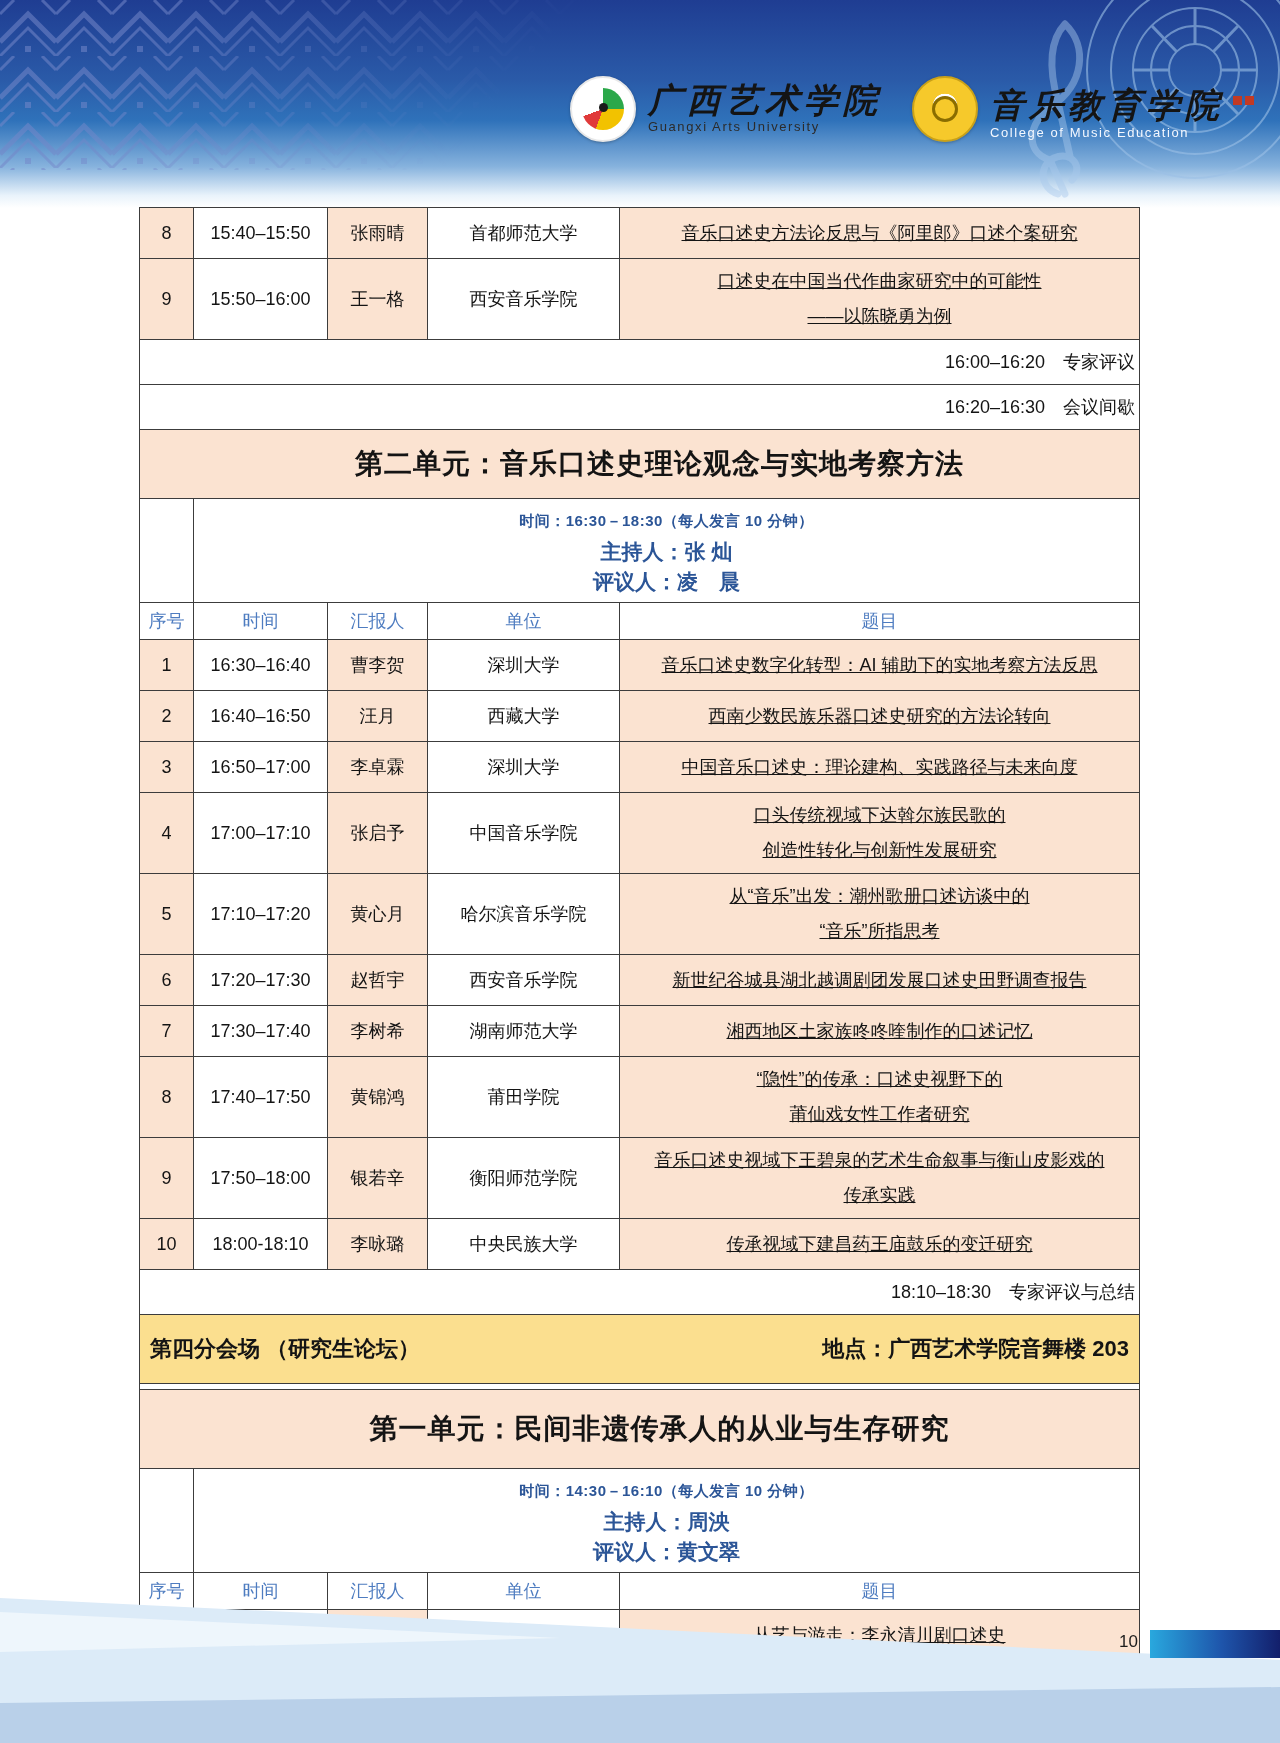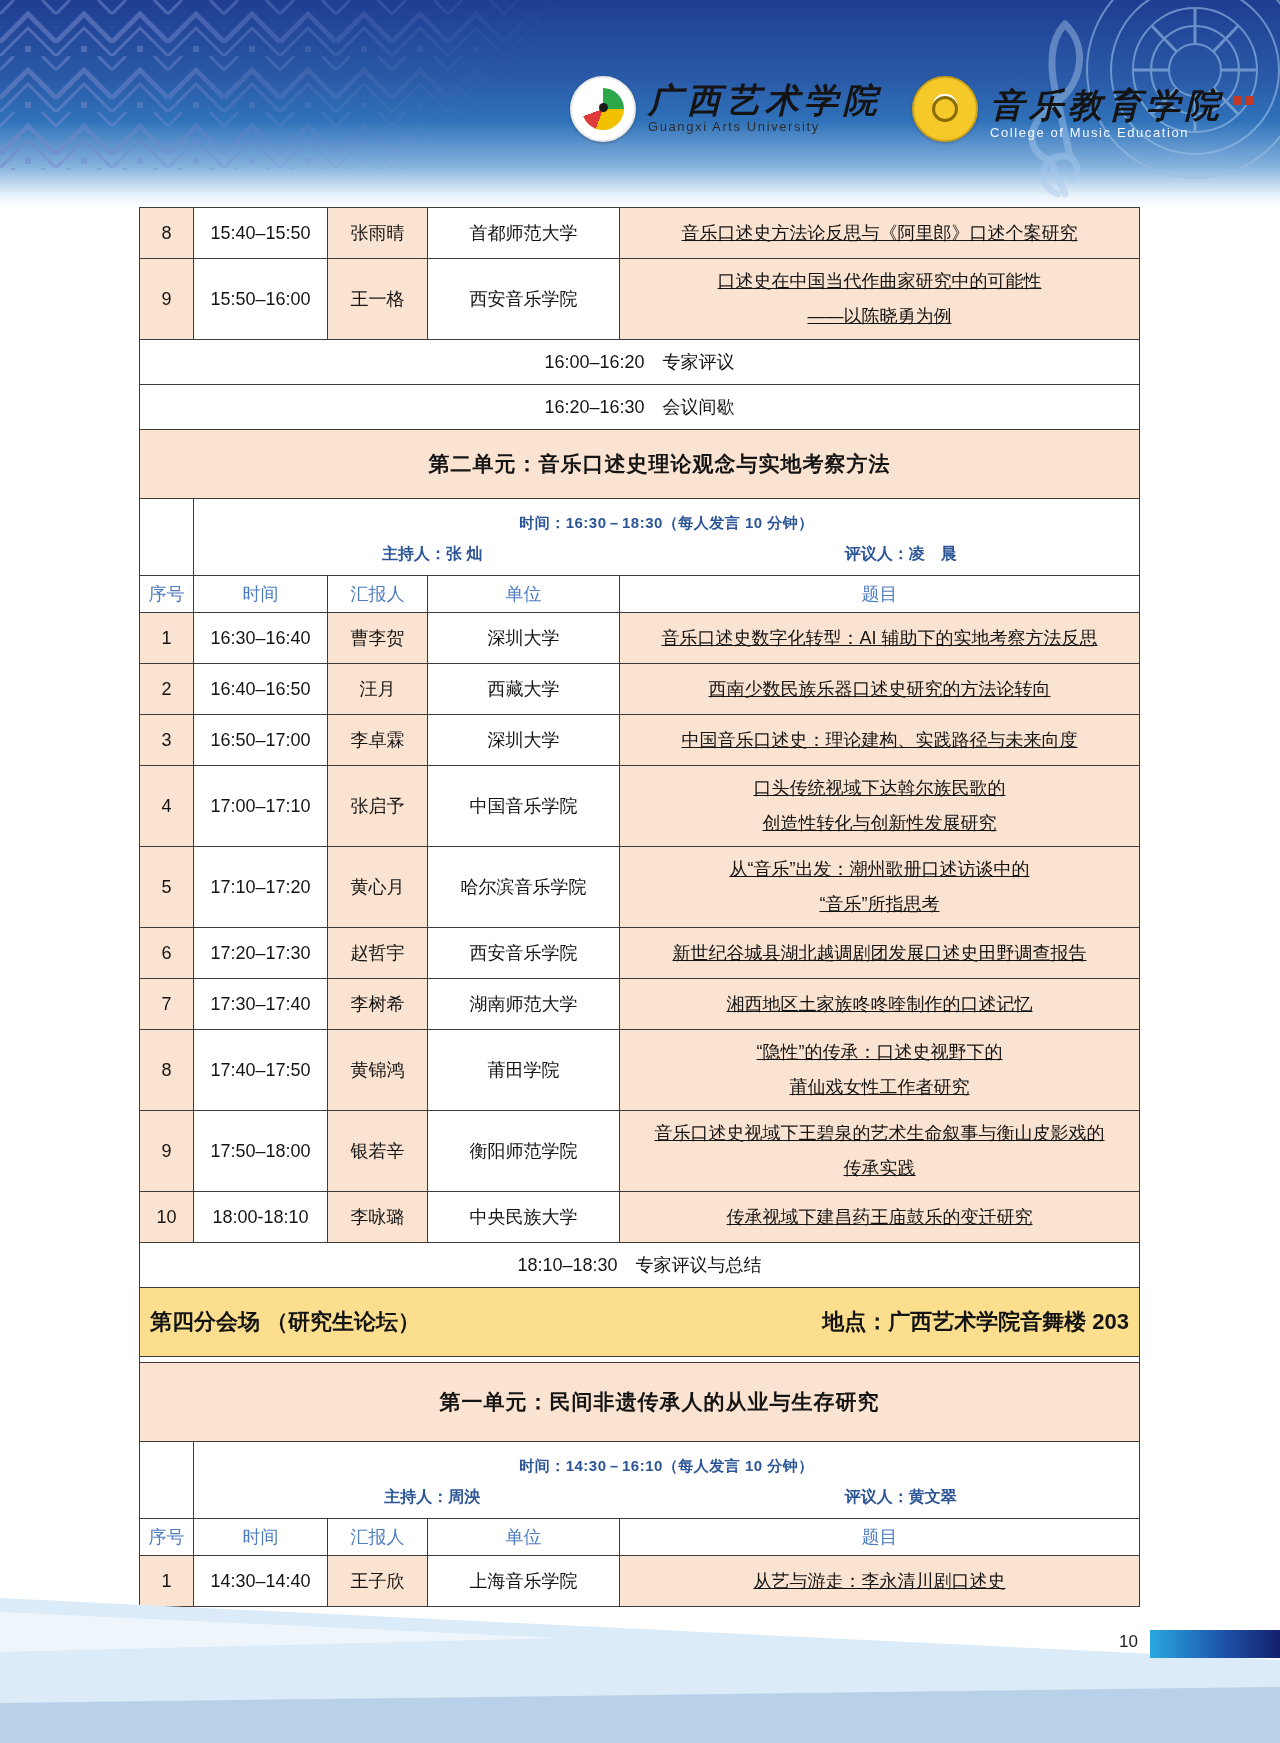--- a/index.html
+++ b/index.html
@@ -32,28 +32,28 @@
 
   
   .content{position:absolute;top:207px;left:139px;width:1001px;}
   table.sched{width:100%;border-collapse:collapse;table-layout:fixed;}
   .sched td{border:1px solid #3c3c3c;text-align:center;vertical-align:middle;
             font-size:18px;color:#141414;background:#fff;padding:5px 4px;}
   .c-no,.c-spk,.c-title{background:#fbe3d1 !important;}
   .data-row td{height:40px;}
   .tl{line-height:31px;text-decoration:underline;}
   .dbl .tl{line-height:35px;}
-  .full-row td{height:34px;background:#fff;}
-  .unit-row td{background:#fbe3d1 !important;font-weight:bold;font-size:21px;height:58px;letter-spacing:1px;padding-left:44px;}
+  .full-row td{height:34px;background:#fff;text-align:right;}
+  .unit-row td{background:#fbe3d1 !important;font-weight:bold;font-size:28px;height:58px;letter-spacing:1px;padding-left:44px;}
   .unit-row.tall td{height:68px;}
   .session-row td{background:#fbdf8f !important;font-weight:bold;font-size:22px;height:60px;padding:4px 10px;}
   .session-wrap{display:flex;justify-content:space-between;align-items:center;width:100%;}
   .info-row td{height:66px;}
   .info-time{color:#2b5597;font-weight:bold;font-size:15px;line-height:33px;letter-spacing:.5px;}
-  .info-hosts{display:flex;color:#2b5597;font-weight:bold;font-size:16px;line-height:30px;}
+  .info-hosts{display:flex;color:#2b5597;font-weight:bold;font-size:21px;line-height:30px;flex-direction:column;}
   .info-hosts span{flex:1 1 50%;text-align:center;}
   .colhdr-row td{color:#4e7cc0;font-size:18px;height:26px;}
   .gap-row td{height:5px;padding:0;background:#fff;border-top:1px solid #3c3c3c;border-bottom:1px solid #3c3c3c;}
 
   
   .band1{position:absolute;left:0;top:1560px;width:1280px;height:183px;background:#dcebf8;
          clip-path:polygon(0 38px,100% 100px,100% 183px,0 183px);}
   .band1b{position:absolute;left:0;top:1560px;width:1280px;height:183px;background:#eef6fc;
          clip-path:polygon(0 52px,560px 78px,0 92px);}
   .band2{position:absolute;left:0;top:1560px;width:1280px;height:183px;background:#b9d0e9;

